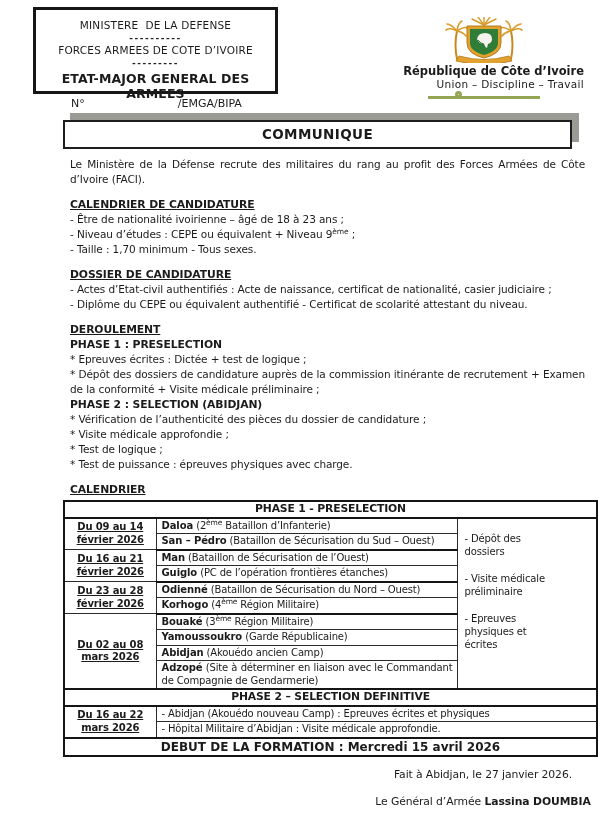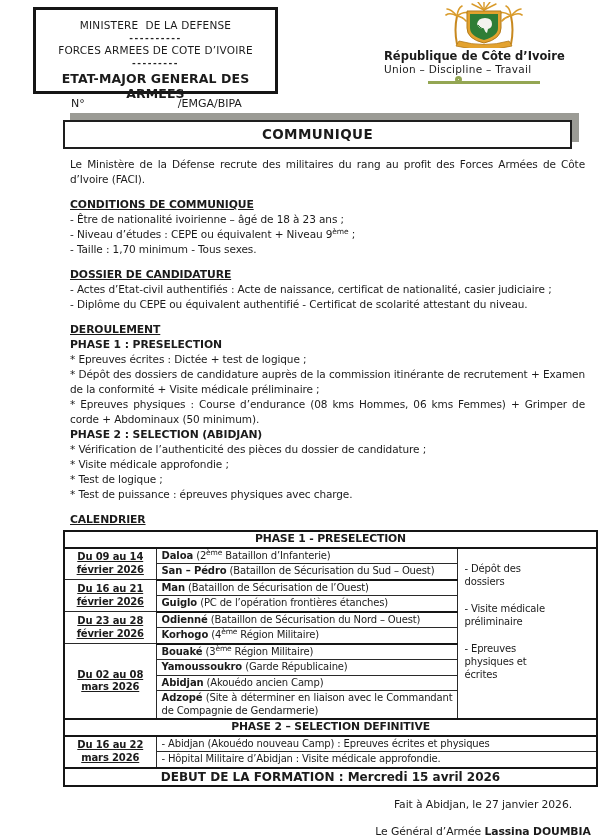--- a/index.html
+++ b/index.html
@@ -11,21 +11,21 @@
   }
   
   .top-header { position:relative; height:94px; }
   .org-box {
     position:absolute; left:33px; top:7px; width:245px; height:87px;
     border:3px solid #161616; background:#fff; text-align:center; padding-top:9px;
   }
   .org-line  { font-size:10.5px; line-height:13px; letter-spacing:.2px; white-space:pre-wrap; }
   .org-sep   { font-size:9px; line-height:12px; letter-spacing:1.5px; font-weight:bold; color:#222; }
   .org-main  { font-size:12.5px; font-weight:bold; line-height:15px; margin-top:2px; letter-spacing:.1px; }
-  .republic { position:absolute; left:384px; top:2px; width:200px; text-align:left; }
+  .republic { position:absolute; left:384px; top:17px; width:200px; text-align:right; }
   .emblem { display:block; margin:0 auto; }
   .country { font-size:11.5px; font-weight:bold; line-height:13px; margin-top:2px; }
   .motto   { font-size:10.5px; line-height:13px; letter-spacing:.3px; }
   .motto-rule { position:relative; width:112px; height:3px; margin:5px auto 0; }
   .motto-ring {
     position:absolute; left:27px; top:-5px; width:7px; height:7px;
     border-radius:50%; background:#fff;
   }
   
   .ref-line { margin:3px 0 0 71px; font-size:11px; line-height:13px; }
@@ -129,34 +129,33 @@
 </div>
 
 <div class="communique">
   <span>COMMUNIQUE</span>
 </div>
 
 <div class="doc-body">
 
   <p class="intro">Le Ministère de la Défense recrute des militaires du rang au profit des Forces Armées de Côte d’Ivoire (FACI).</p>
 
-  <div class="sec-h">CONDITIONS DE COMMUNIQUE</div>
+  <div class="sec-h">CALENDRIER DE CANDIDATURE</div>
   <div class="item"><span>- Être de nationalité ivoirienne – âgé de 18 à 23 ans ;</span><sup></sup><span></span></div>
   <div class="item"><span>- Niveau d’études : CEPE ou équivalent + Niveau 9</span><sup>ème</sup><span> ;</span></div>
   <div class="item"><span>- Taille : 1,70 minimum - Tous sexes.</span><sup></sup><span></span></div>
 
   <div class="sec-h">DOSSIER DE CANDIDATURE</div>
   <div class="item">- Actes d’Etat-civil authentifiés : Acte de naissance, certificat de nationalité, casier judiciaire ;</div>
   <div class="item">- Diplôme du CEPE ou équivalent authentifié - Certificat de scolarité attestant du niveau.</div>
 
   <div class="sec-h">DEROULEMENT</div>
   <div class="phase-h">PHASE 1 : PRESELECTION</div>
   <div class="item">* Epreuves écrites : Dictée + test de logique ;</div>
   <div class="item">* Dépôt des dossiers de candidature auprès de la commission itinérante de recrutement + Examen de la conformité + Visite médicale préliminaire ;</div>
-  <div class="item">* Epreuves physiques : Course d’endurance (08 kms Hommes, 06 kms Femmes) + Grimper de corde + Abdominaux (50 minimum).</div>
   <div class="phase-h">PHASE 2 : SELECTION (ABIDJAN)</div>
   <div class="item">* Vérification de l’authenticité des pièces du dossier de candidature ;</div>
   <div class="item">* Visite médicale approfondie ;</div>
   <div class="item">* Test de logique ;</div>
   <div class="item">* Test de puissance : épreuves physiques avec charge.</div>
 
   <div class="sec-h">CALENDRIER</div>
 
   <table class="cal-table">
     <colgroup>

